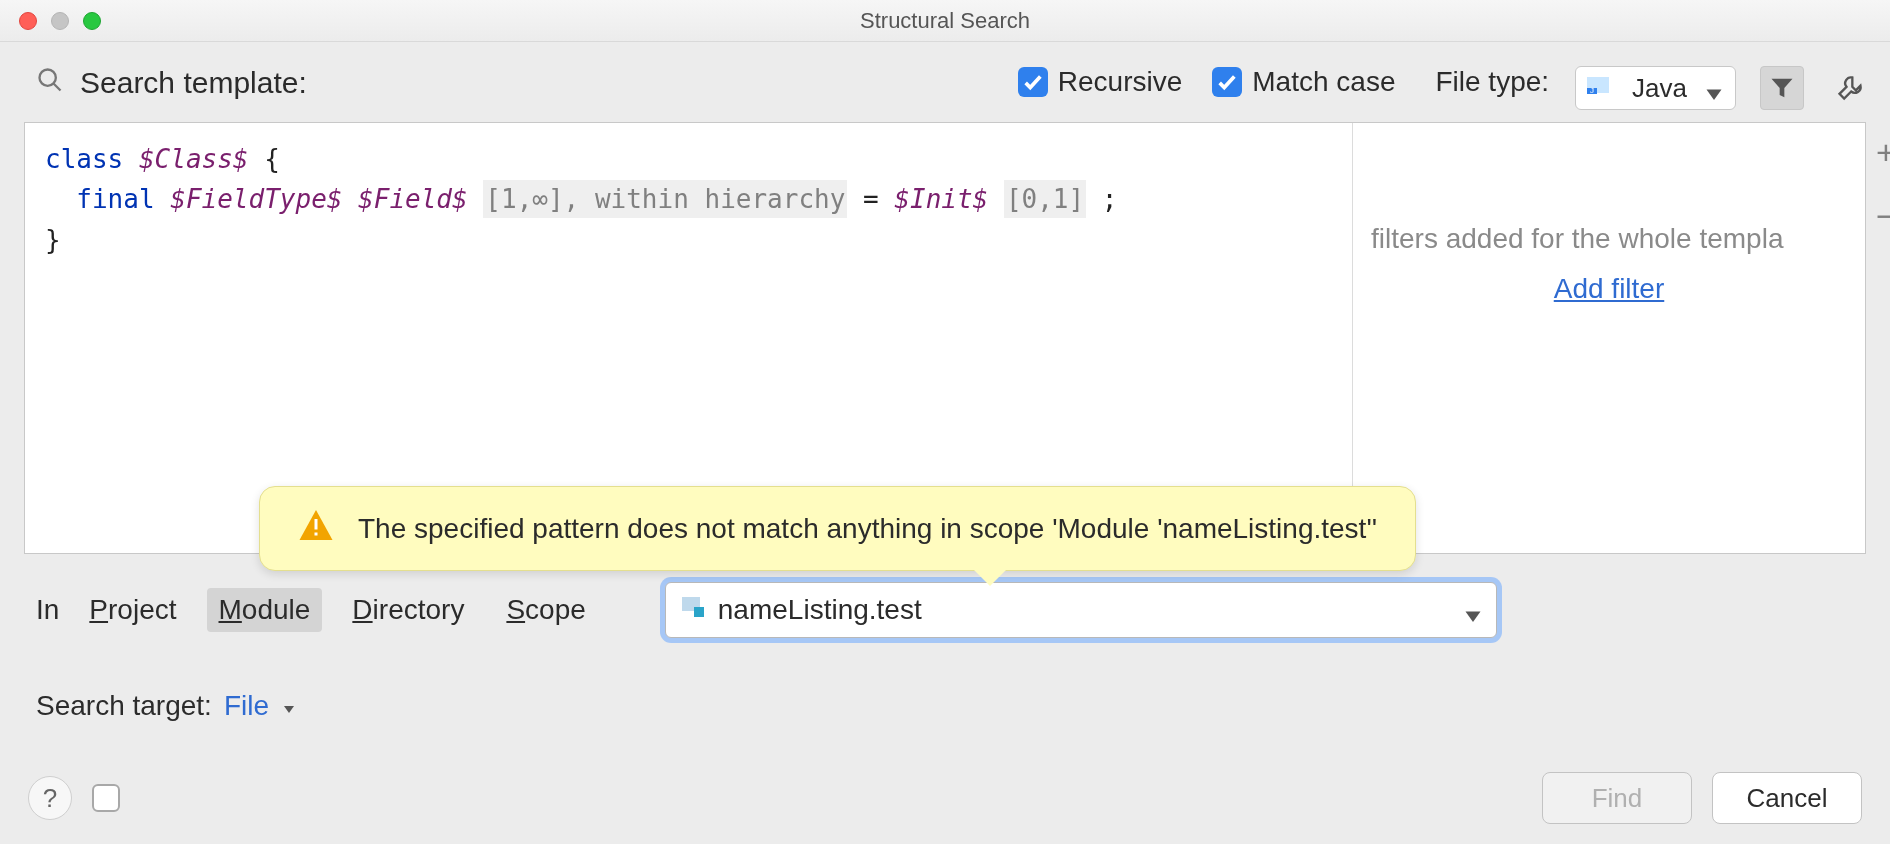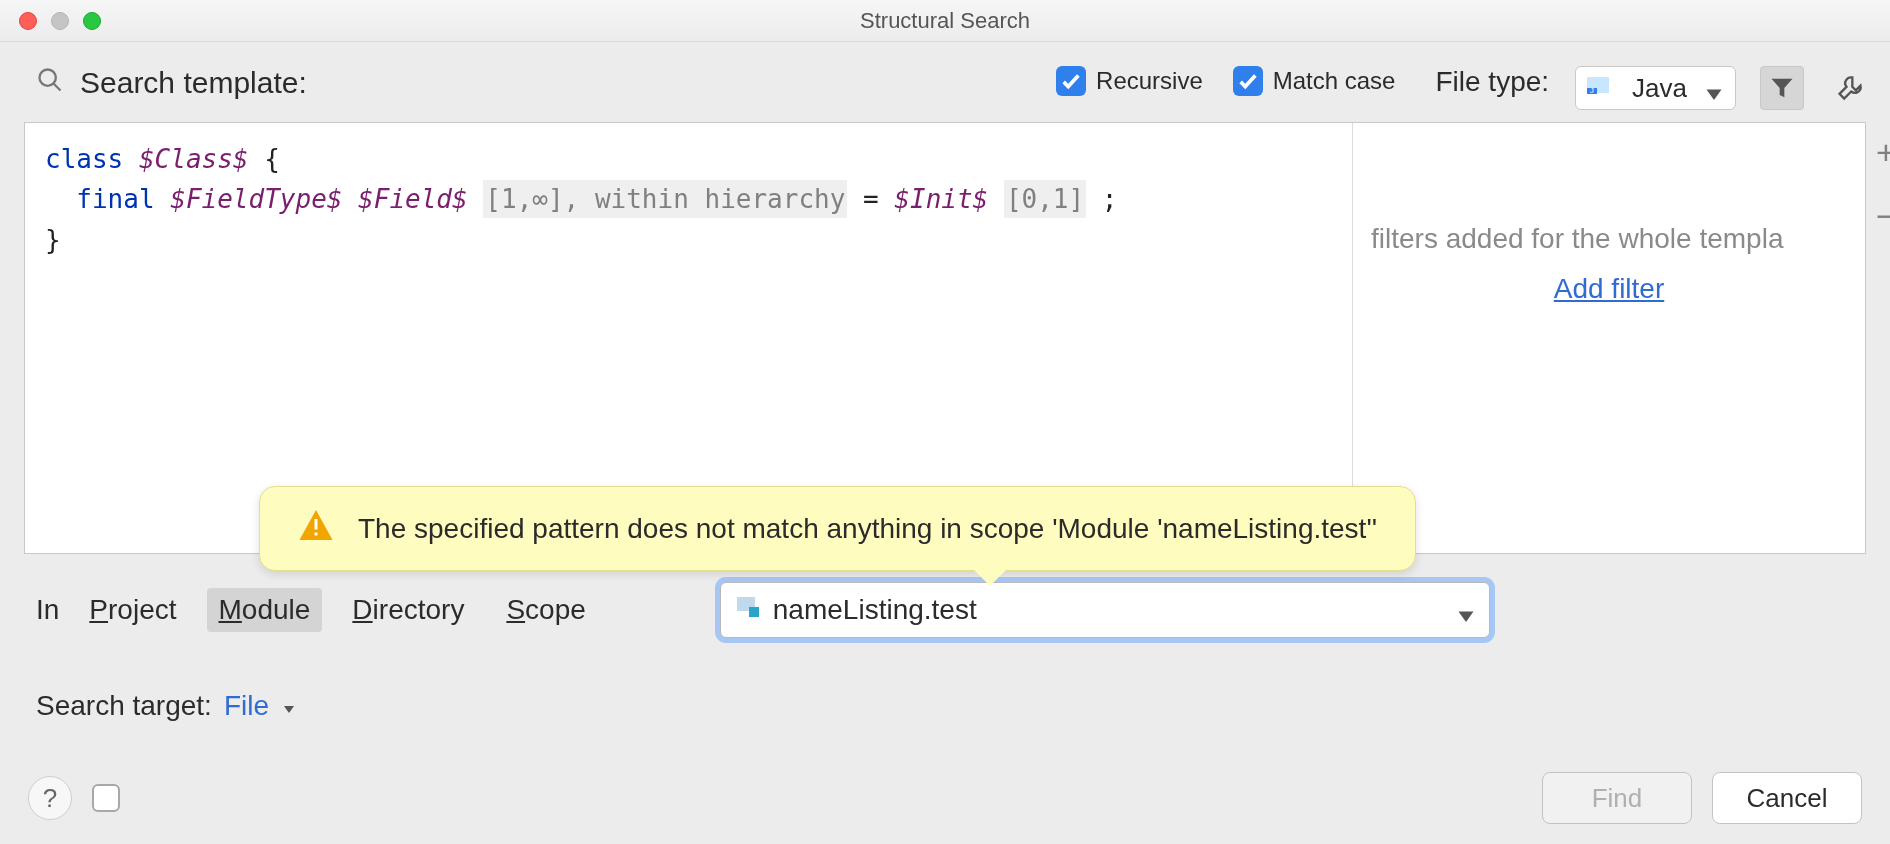--- a/index.html
+++ b/index.html
@@ -42,21 +42,21 @@
   .search-icon svg { width:28px; height:28px; }
   .header-label { font-size:30px; color:#2b2b2b; }
   .spacer { flex:1; }
 
   .cb-wrap { display:flex; align-items:center; gap:10px; margin-right:14px;}
   .checkbox {
     width:30px; height:30px; border-radius:6px;
     background:#2f80ed; position:relative;
   }
   .checkbox svg{ position:absolute; left:4px; top:4px; width:22px; height:22px; }
-  .cb-label{ font-size:24px; }
+  .cb-label{ font-size:28px; }
 
   .filetype-label{ font-size:28px; margin-left:10px; margin-right:10px; }
   .filetype-combo{
     display:flex; align-items:center; gap:8px;
     border:1px solid #c8c8c8; border-radius:6px;
     background:#fff; padding:4px 12px 4px 8px; height:44px;
   }
   .java-icon{ width:28px; height:28px; position:relative; }
   .java-icon svg{ width:28px; height:28px; }
   .combo-text{ font-size:26px; margin-left:12px;}
@@ -124,22 +124,22 @@
     padding: 28px 36px 8px 36px;
   }
   .scope-label-in{ font-size:28px; }
   .scope-seg{
     font-size:28px; padding:6px 12px; border-radius:4px; cursor:pointer;
   }
   .scope-seg.active{ background:#d4d4d4; }
   .scope-seg .ul{ text-decoration:underline; }
 
   .module-combo{
-    margin-left:104px;
-    width:770px; height:56px;
+    margin-left:49px;
+    width:832px; height:56px;
     border:1px solid #b8b8b8; border-radius:6px;
     display:flex; align-items:center; padding:0 14px;
     background:#fff;
     box-shadow:0 0 0 5px rgba(109,170,255,0.55);
     gap:10px;
   }
   .module-icon svg{ width:28px; height:28px; }
   .module-text{ font-size:28px; flex:1;}
   .module-combo .chevron-down{ margin-left:auto; }
 

